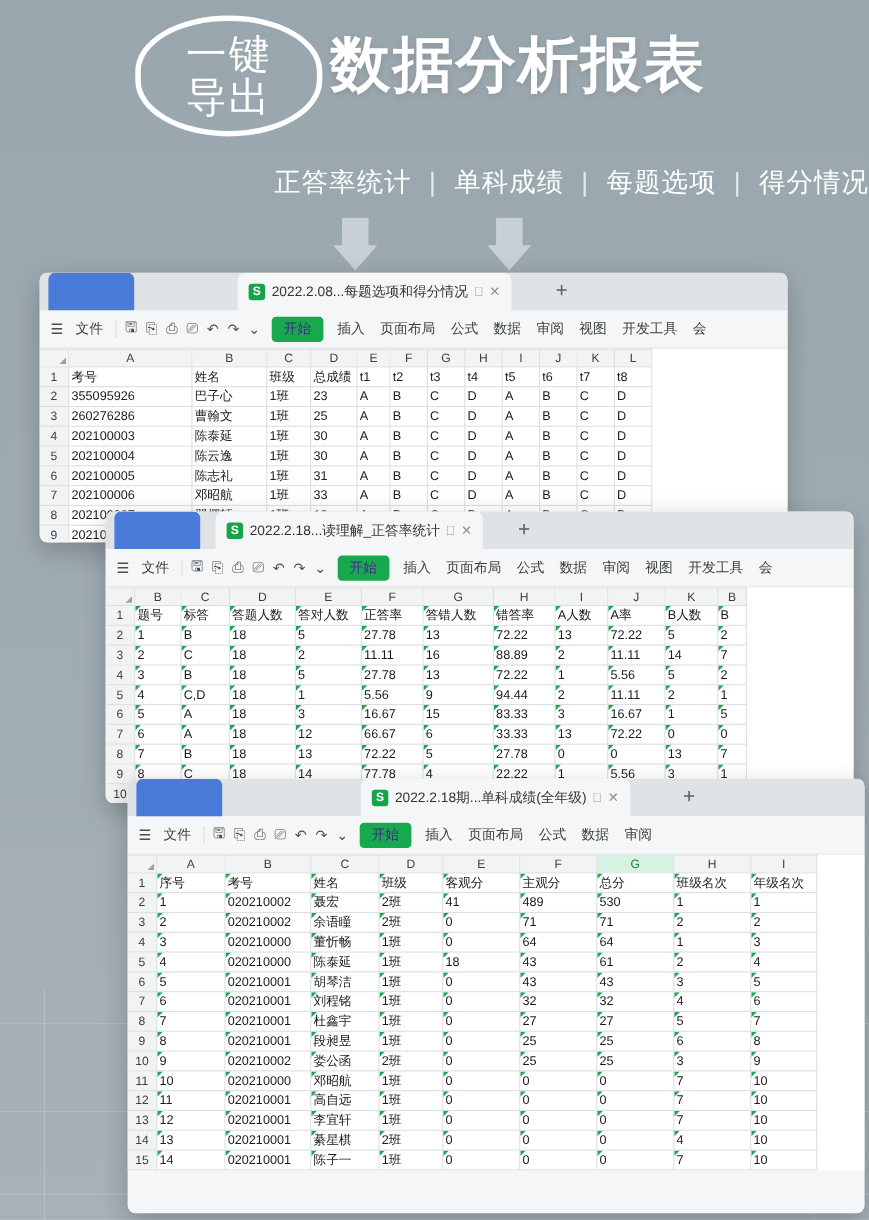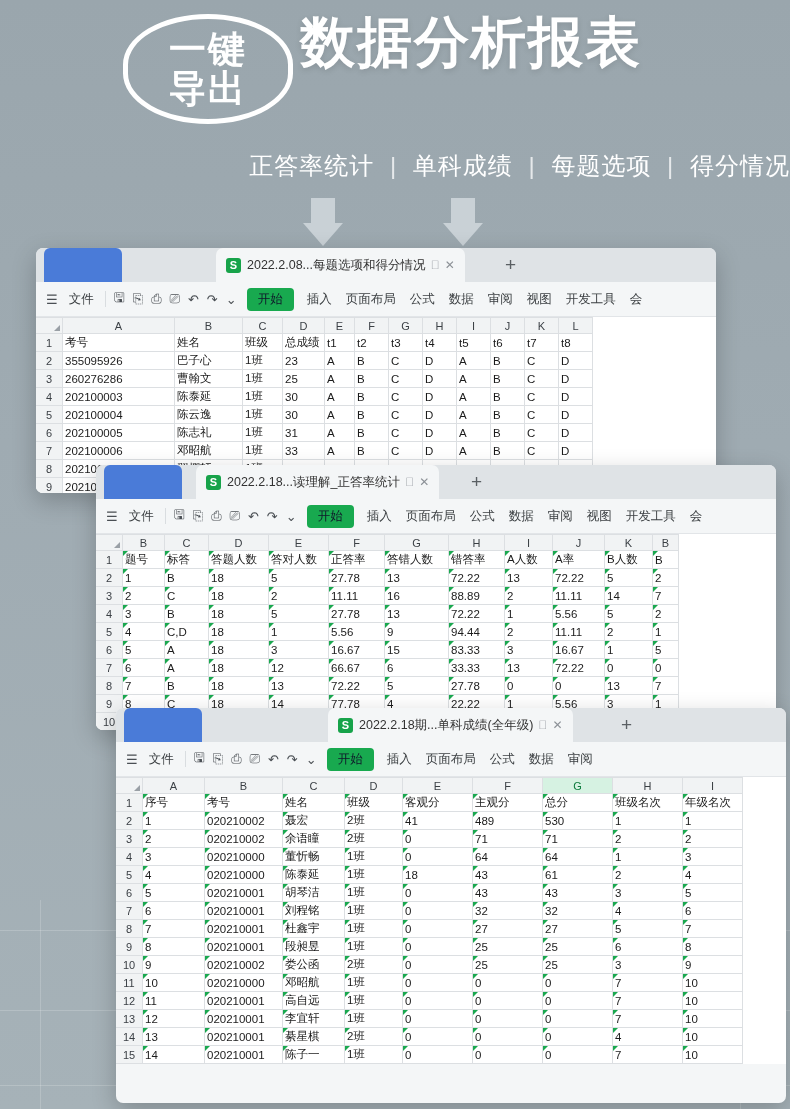--- a/index.html
+++ b/index.html
@@ -13,23 +13,23 @@
   .bg-grid div{position:absolute;background:rgba(255,255,255,0.18);}
 
   
   .header{position:absolute;left:0;top:0;width:790px;height:210px;}
   .badge{
     position:absolute;left:123px;top:14px;width:160px;height:100px;
     border:5px solid #fff;border-radius:50%/46%;
     display:flex;flex-direction:column;align-items:center;justify-content:center;
     color:#fff;
   }
-  .badge .l1,.badge .l2{font-size:37px;font-weight:bold;line-height:1.06;letter-spacing:2px;}
+  .badge .l1,.badge .l2{font-size:37px;font-weight:normal;line-height:1.06;letter-spacing:2px;}
   .title{
-    position:absolute;left:300px;top:6px;
+    position:absolute;left:300px;top:22px;
     font-size:55px;font-weight:bold;color:#fff;letter-spacing:2px;
     text-shadow:0 2px 6px rgba(0,0,0,.12);
   }
   .subtitle{
     position:absolute;left:0;top:150px;width:790px;text-align:right;
     font-size:24px;color:#fff;letter-spacing:1px;
   }
   .subtitle span.sep{opacity:.75;padding:0 8px;font-weight:300;}
 
   .arrow{position:absolute;width:40px;height:48px;}
@@ -48,21 +48,21 @@
        display:flex;align-items:center;gap:6px;padding:0 10px;font-size:12.5px;color:#333;white-space:nowrap;}
   .s-logo{width:15px;height:15px;border-radius:3px;background:#17a34a;color:#fff;font-size:11px;
           display:flex;align-items:center;justify-content:center;font-weight:bold;}
   .tab .mini{color:#8b9096;font-size:12px;}
   .plus{position:absolute;top:7px;font-size:19px;color:#5a5f63;line-height:19px;}
 
   .toolbar{height:34px;background:#f4f6f7;display:flex;align-items:center;gap:0;padding:0 6px;
            border-bottom:1px solid #e2e5e8;}
   .tb-item{font-size:12.5px;color:#3c4043;padding:0 7px;white-space:nowrap;}
   .tb-icon{font-size:13px;color:#4a4f54;padding:0 4px;}
-  .tb-start{background:#18a94f;color:#0f172a;border-radius:4px;font-size:12.5px;padding:3px 11px;margin:0 6px;}
+  .tb-start{background:#18a94f;color:#4c1d95;border-radius:4px;font-size:12.5px;padding:3px 11px;margin:0 6px;}
   .tb-sep{width:1px;height:16px;background:#d9dde0;margin:0 4px;}
 
   
   .sheet{background:#fff;position:relative;}
   table.grid{border-collapse:collapse;table-layout:fixed;font-size:11.5px;color:#1b1b1b;}
   table.grid td,table.grid th{
     border-right:1px solid #dcdfe2;border-bottom:1px solid #dcdfe2;
     height:17px;padding:0 2px;overflow:hidden;white-space:nowrap;font-weight:normal;text-align:left;
   }
   table.grid thead th{background:#f1f3f4;color:#3a3f44;text-align:center;height:15px;font-size:11px;

